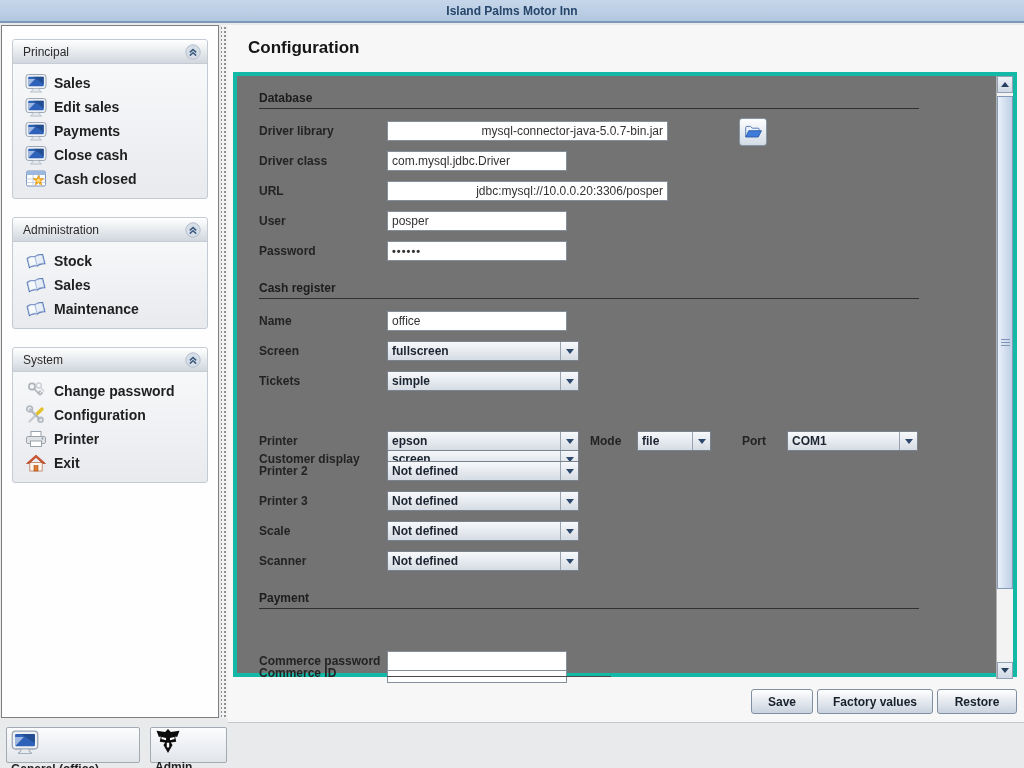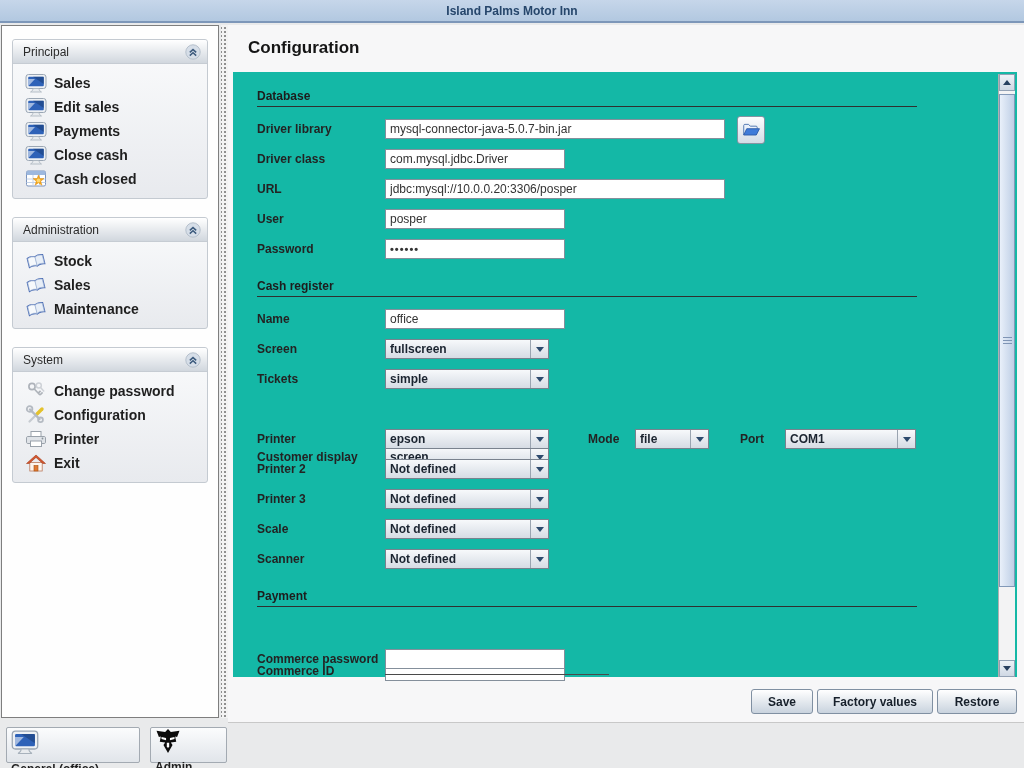--- a/index.html
+++ b/index.html
@@ -52,42 +52,42 @@
   .main {
     position:absolute; left:228px; top:25px; width:796px; height:743px;
     background:#f7f7f8;
   }
   .main-title {
     position:absolute; left:20px; top:13px;
     font-size:17px; font-weight:bold; color:#151515;
   }
   .scrollpane {
     position:absolute; left:5px; top:47px; width:784px; height:605px;
-    background:#14b8a6; border:2px solid #14b8a6;
+    background:#737373; border:4px solid #14b8a6;
   }
   .sec {
     position:absolute; left:22px; width:660px;
     font-size:12px; font-weight:bold; color:#1d1d1d;
     border-bottom:1px solid #30302f; padding-bottom:3px;
   }
   .row { position:absolute; left:0; height:20px; width:740px; }
   .lbl {
     position:absolute; left:22px; top:0; line-height:20px;
     font-size:12px; font-weight:bold; color:#232323; white-space:nowrap;
   }
   .lbl.mode-l { left:353px; } .lbl.port-l { left:505px; }
   .tf {
     position:absolute; left:150px; top:0; height:20px; width:180px;
     border:1px solid #848f9b; background:#fff; color:#333;
     font-family:"Liberation Sans",sans-serif; font-size:12px; padding:0 4px;
   }
-  .tf.wide { width:340px; }
+  .tf.wide { width:281px;text-align:right; }
   .tf.pw { font-weight:bold; letter-spacing:1px; font-size:11px; }
   .combo {
-    position:absolute; left:150px; top:0; width:164px; height:20px;
+    position:absolute; left:150px; top:0; width:192px; height:20px;
     border:1px solid #79828e;
     background:linear-gradient(#f7f9fb,#d6dce4);
     display:flex; align-items:center; cursor:pointer;
   }
   .combo.sm { left:400px; width:74px; }
   .combo.md { left:550px; width:131px; }
   .combo-text {
     flex:1; font-size:12px; font-weight:bold; color:#1b2430;
     padding-left:4px; overflow:hidden; white-space:nowrap;
   }

